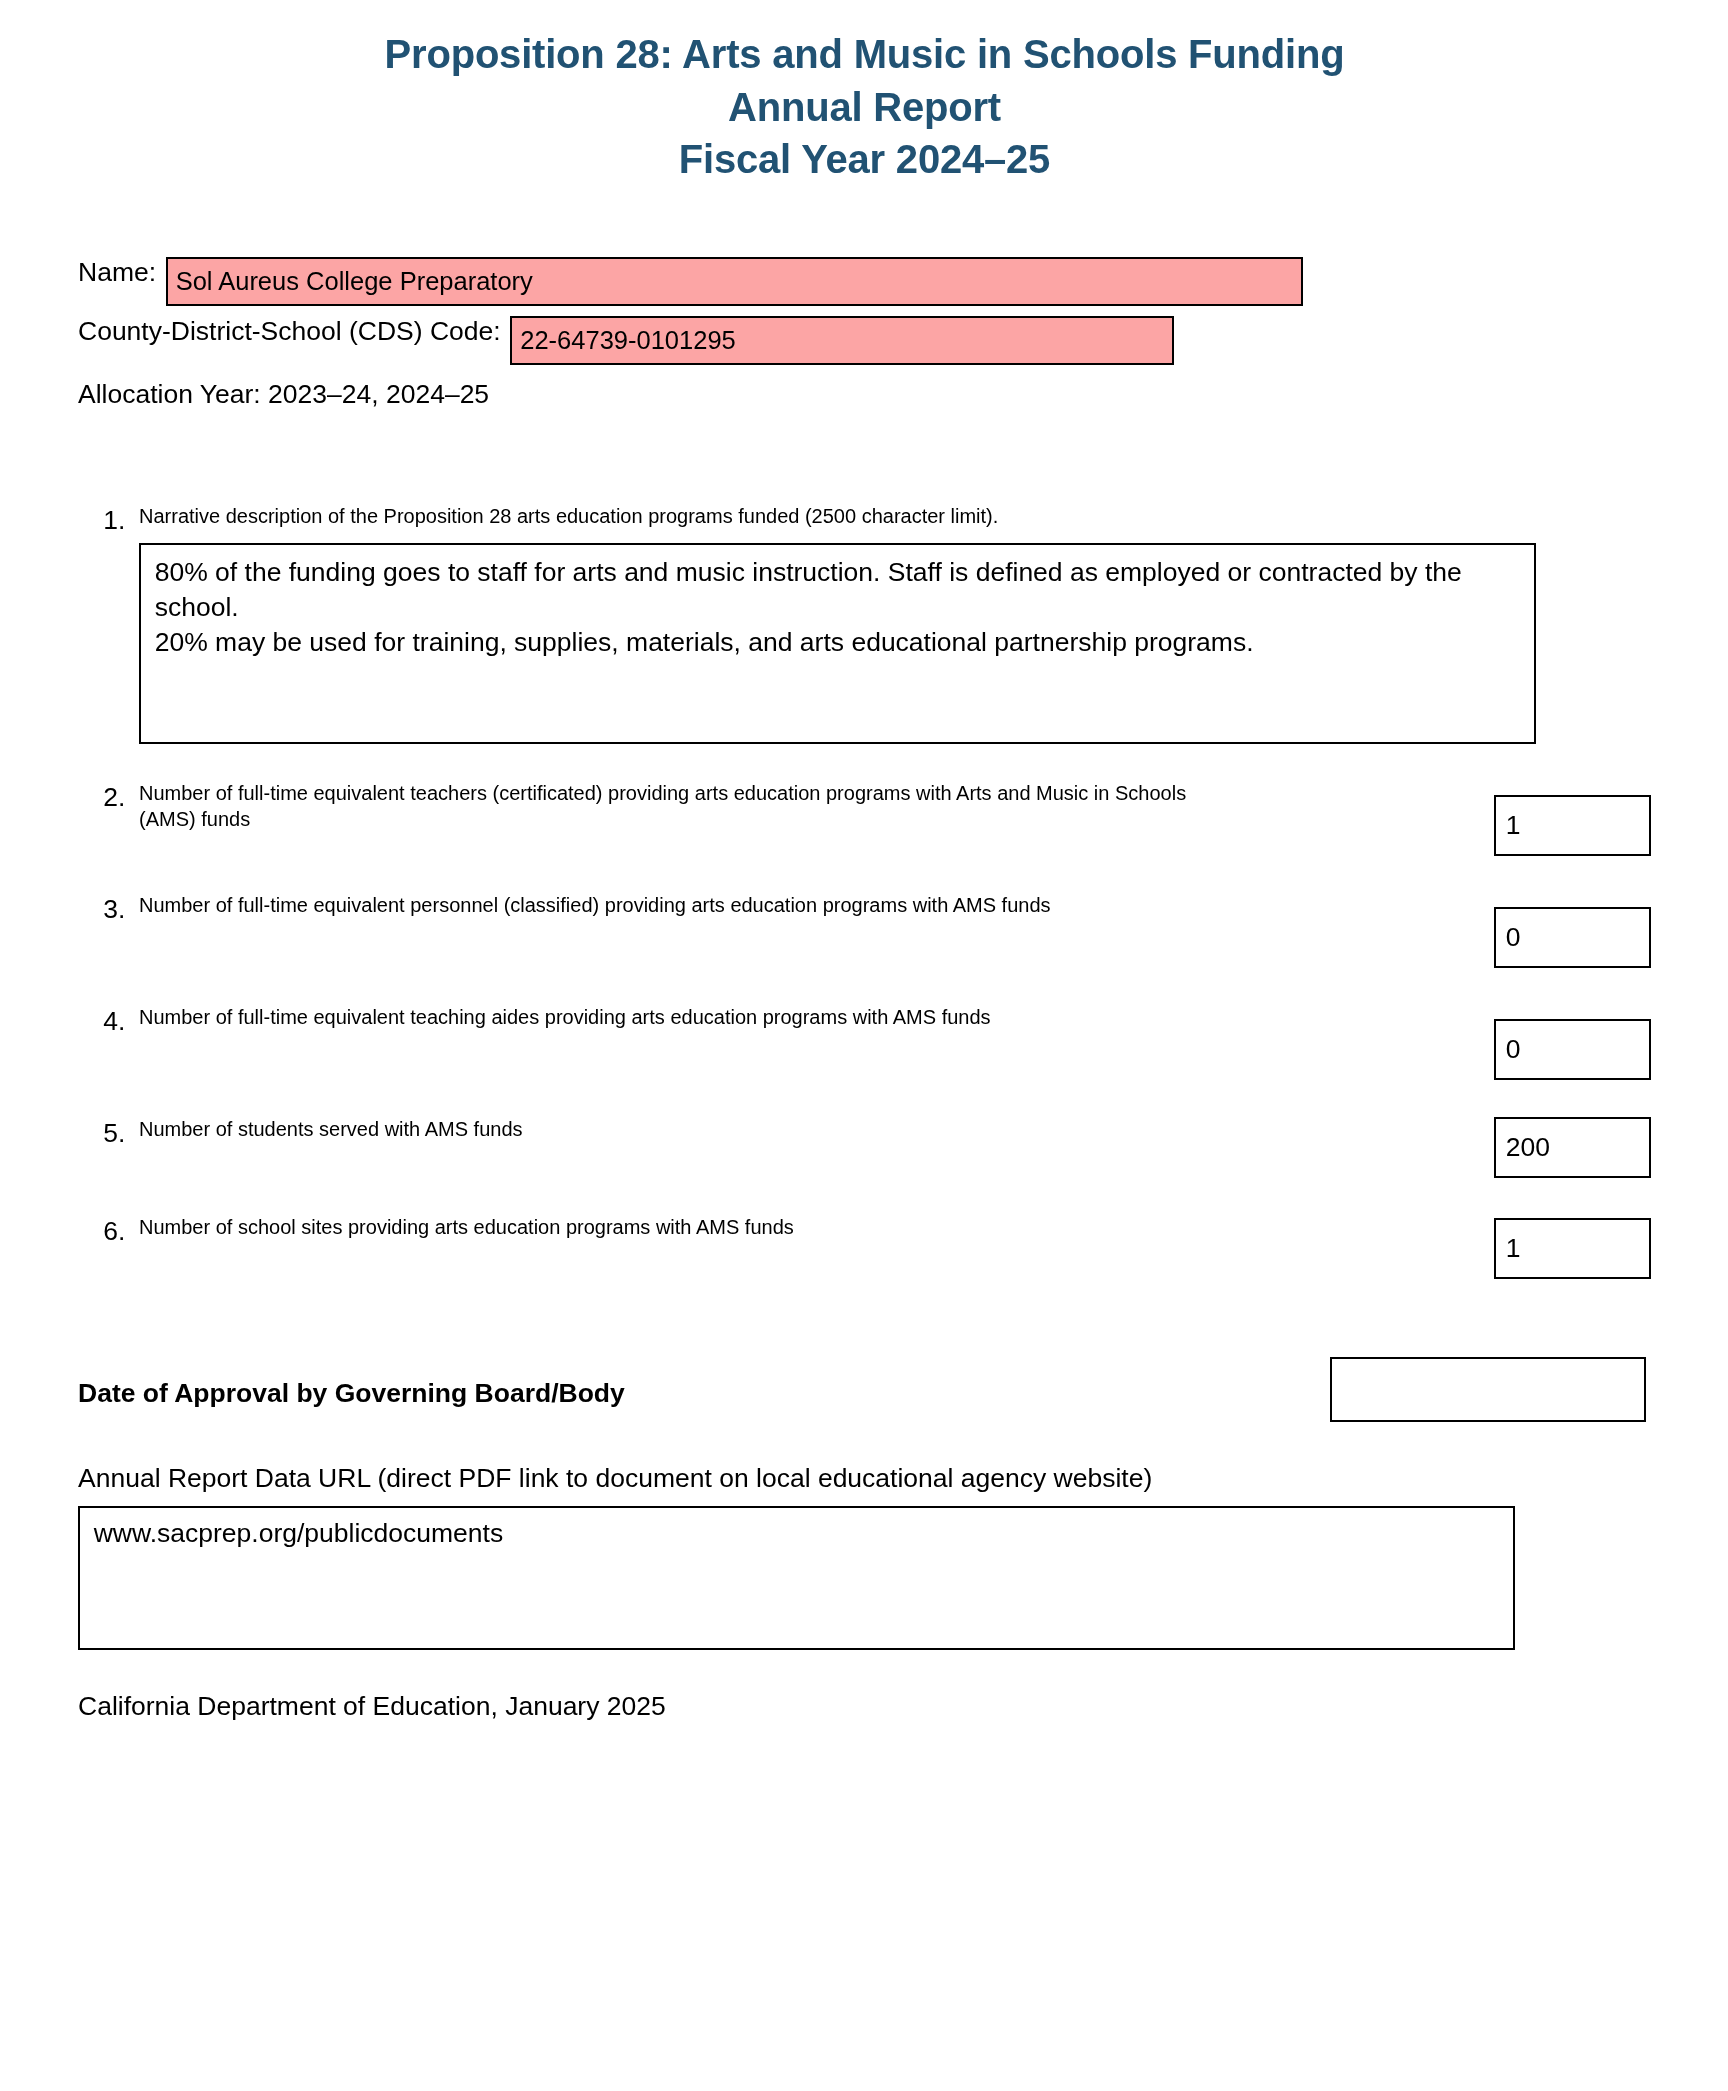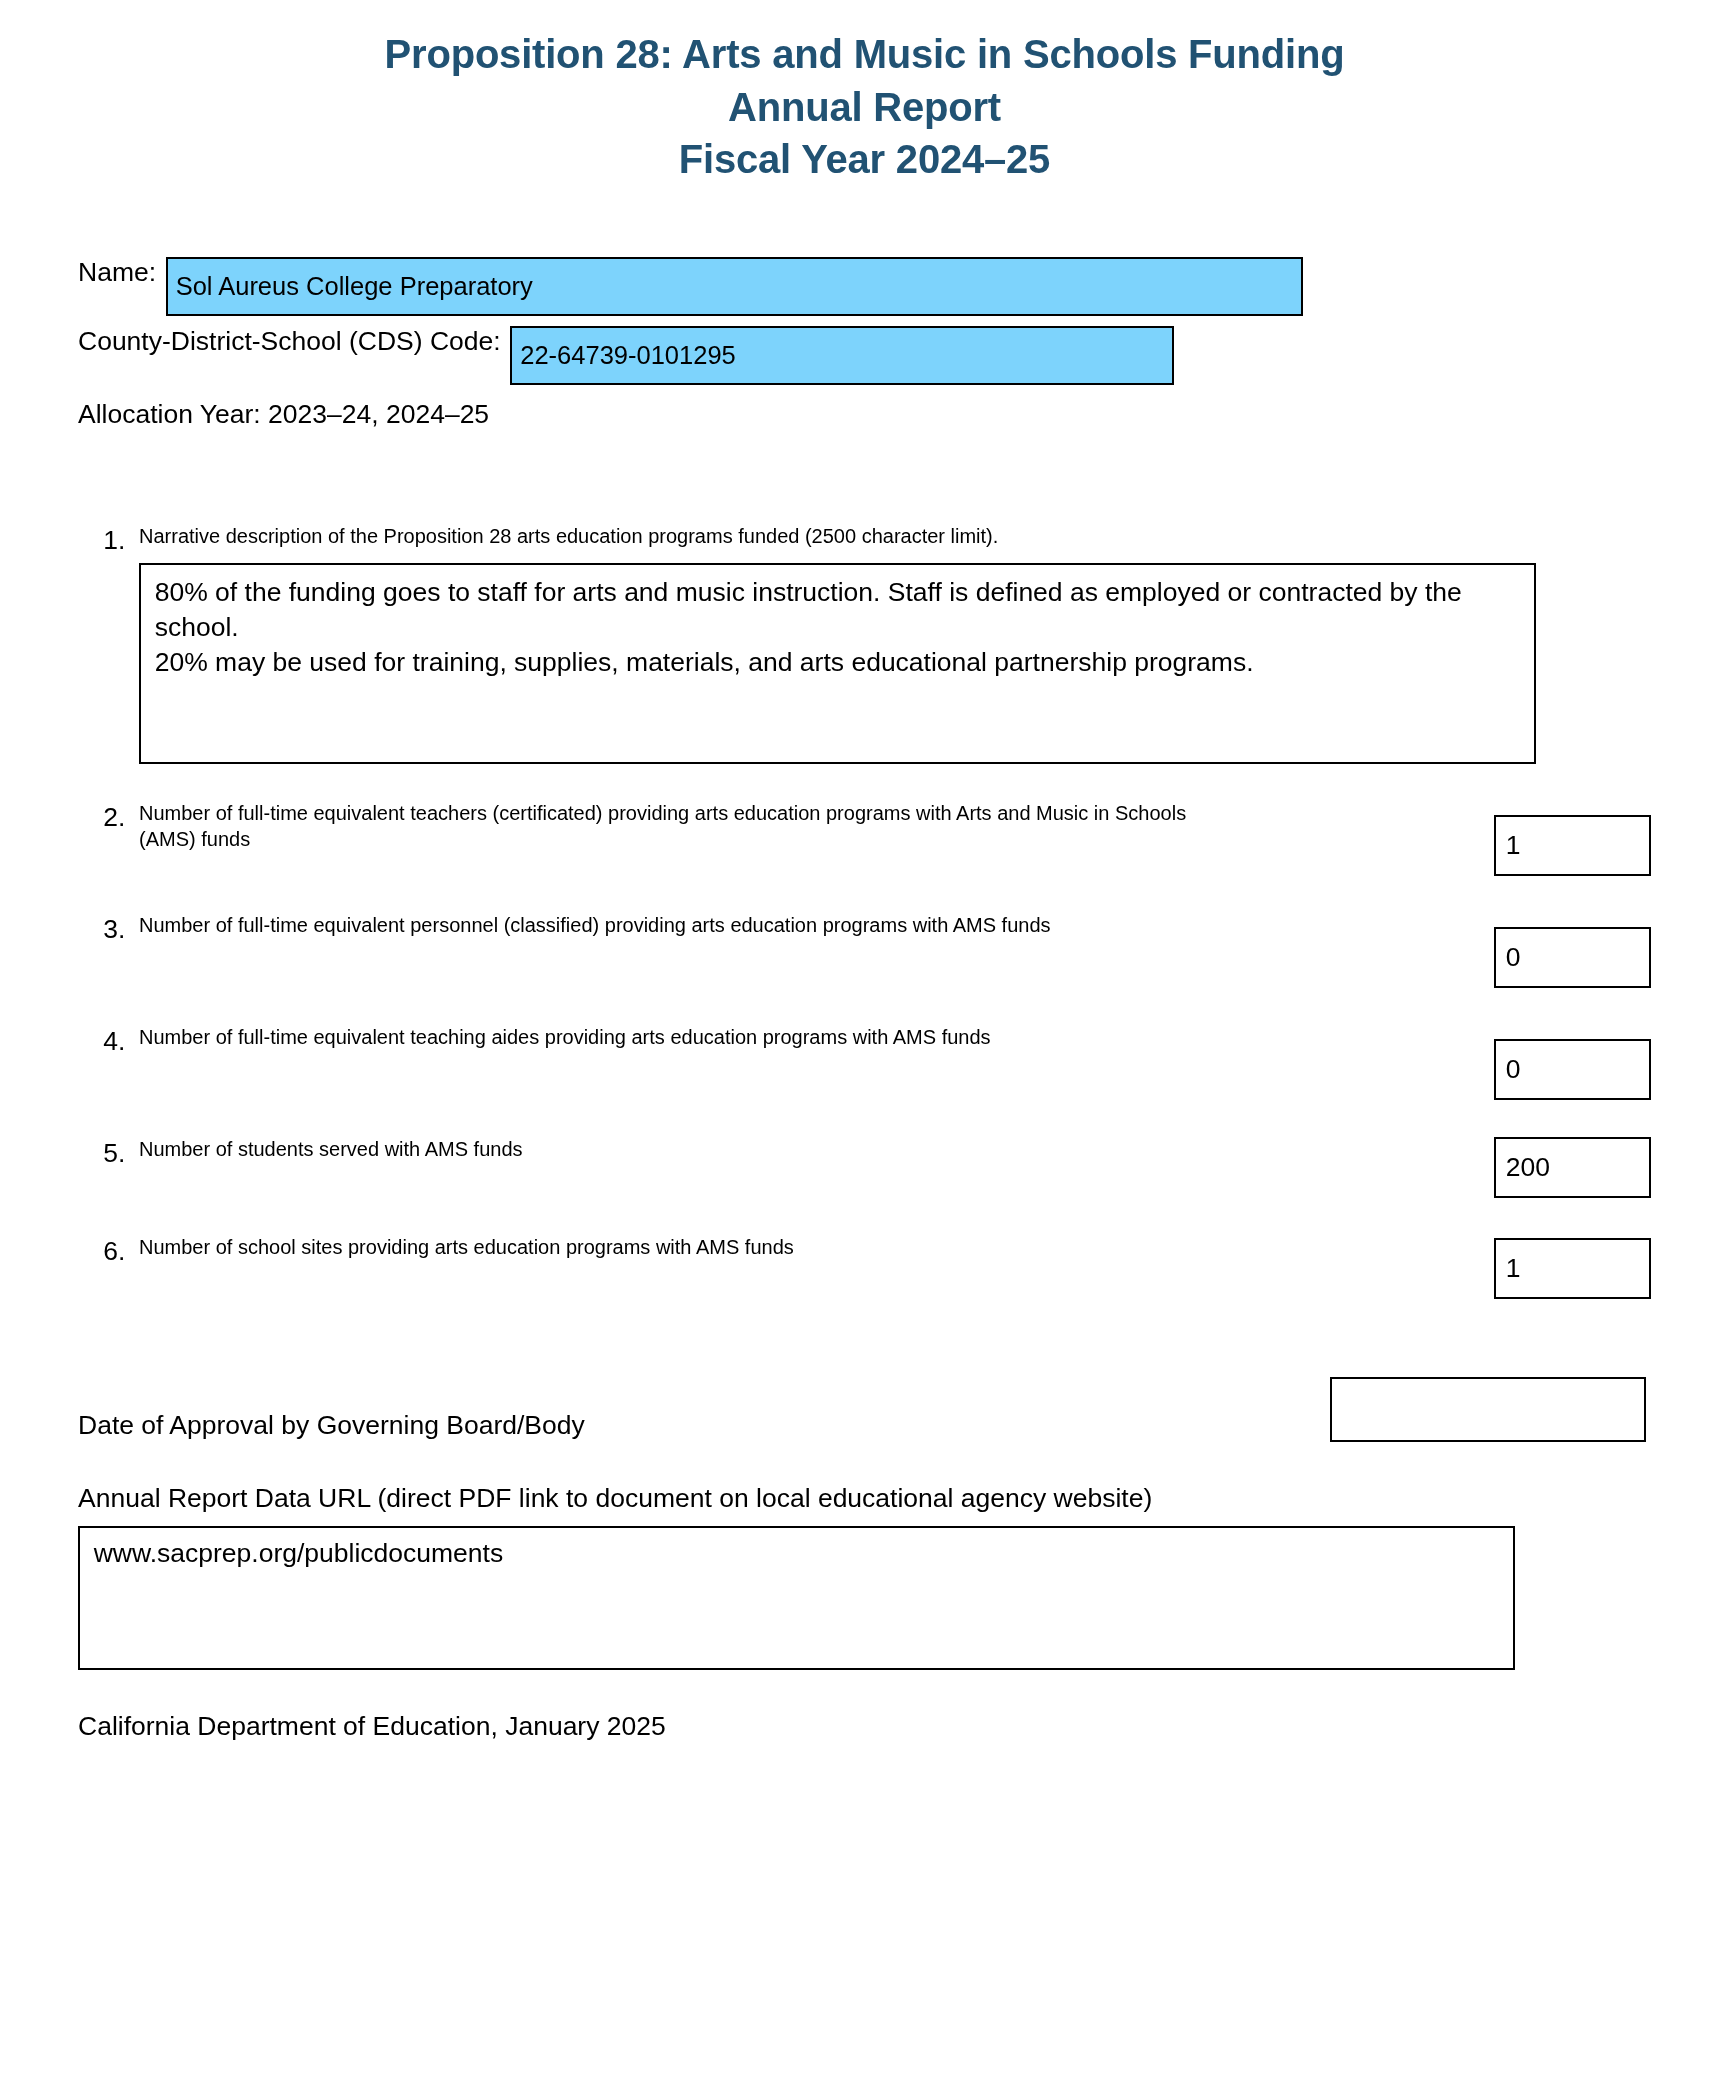--- a/index.html
+++ b/index.html
@@ -43,26 +43,26 @@
     align-items: flex-start;
     margin-bottom: 9.8px;
   }
   .field-label {
     font-size: 26.5px;
     line-height: 1.2;
     white-space: nowrap;
   }
   .field-box {
     border: 2px solid #000;
-    height: 59px;
+    height: 49px;
     display: flex;
     align-items: center;
     padding: 0 7.8px;
     font-size: 25.5px;
-    background: #7dd3fc;
+    background: #fca5a5;
     margin-left: 9.8px;
   }
   .name-box { width: 1137px; }
   .cds-box  { width: 664px; }
   .plain-line {
     font-size: 26.5px;
     margin-top: 13.7px;
   }
 
   
@@ -121,22 +121,23 @@
     background: #fff;
   }
   .answer-box.offset-2 { margin-top: 13.7px; }
   .answer-box.offset-1 { margin-top: 3.9px; }
 
   .spacer-q { width: 1073px; flex: 0 0 1073px; }
 
   
   .approval-row {
     display: flex;
-    align-items: flex-end;
+    align-items: center;
     margin-top: 78px;
+    font-weight: bold;
   }
   .approval-label {
     font-size: 26.5px;
     line-height: 1.25;
     padding-top: 7.8px;
   }
   .approval-box {
     width: 316px;
     height: 65px;
     border: 2px solid #000;

